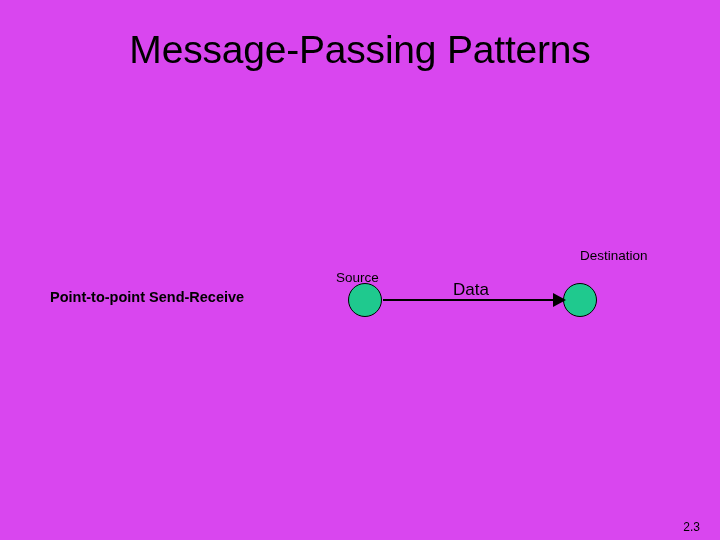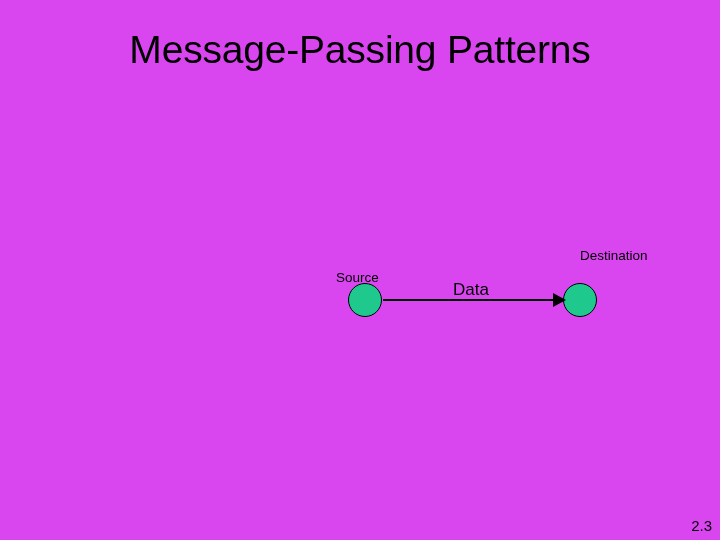--- a/index.html
+++ b/index.html
@@ -108,39 +108,40 @@
     width: 0;
     height: 0;
     border-top: 7px solid transparent;
     border-bottom: 7px solid transparent;
     border-left: 13px solid #000000;
   }
 
   
   #page-number {
     position: absolute;
-    right: 8px;
+    right: 20px;
     bottom: 6px;
     font-family: "Liberation Sans", sans-serif;
-    font-size: 15px;
+    font-size: 12px;
     font-weight: 400;
     color: #000000;
   }
 </style>
 </head>
 <body>
 
 <div id="slide">
 
   <div id="title-block">
     <span class="title-line">Message-Passing Patterns</span>
   </div>
 
   <div id="diagram">
 
+    <div id="row-label">Point-to-point Send-Receive</div>
 
     <div class="node-label" id="label-source">Source</div>
 
     <div class="node-label" id="label-destination">Destination</div>
 
     <div class="node-circle" id="node-source"></div>
 
     <div class="node-circle" id="node-destination"></div>
 
     <div id="arrow-line"></div>

